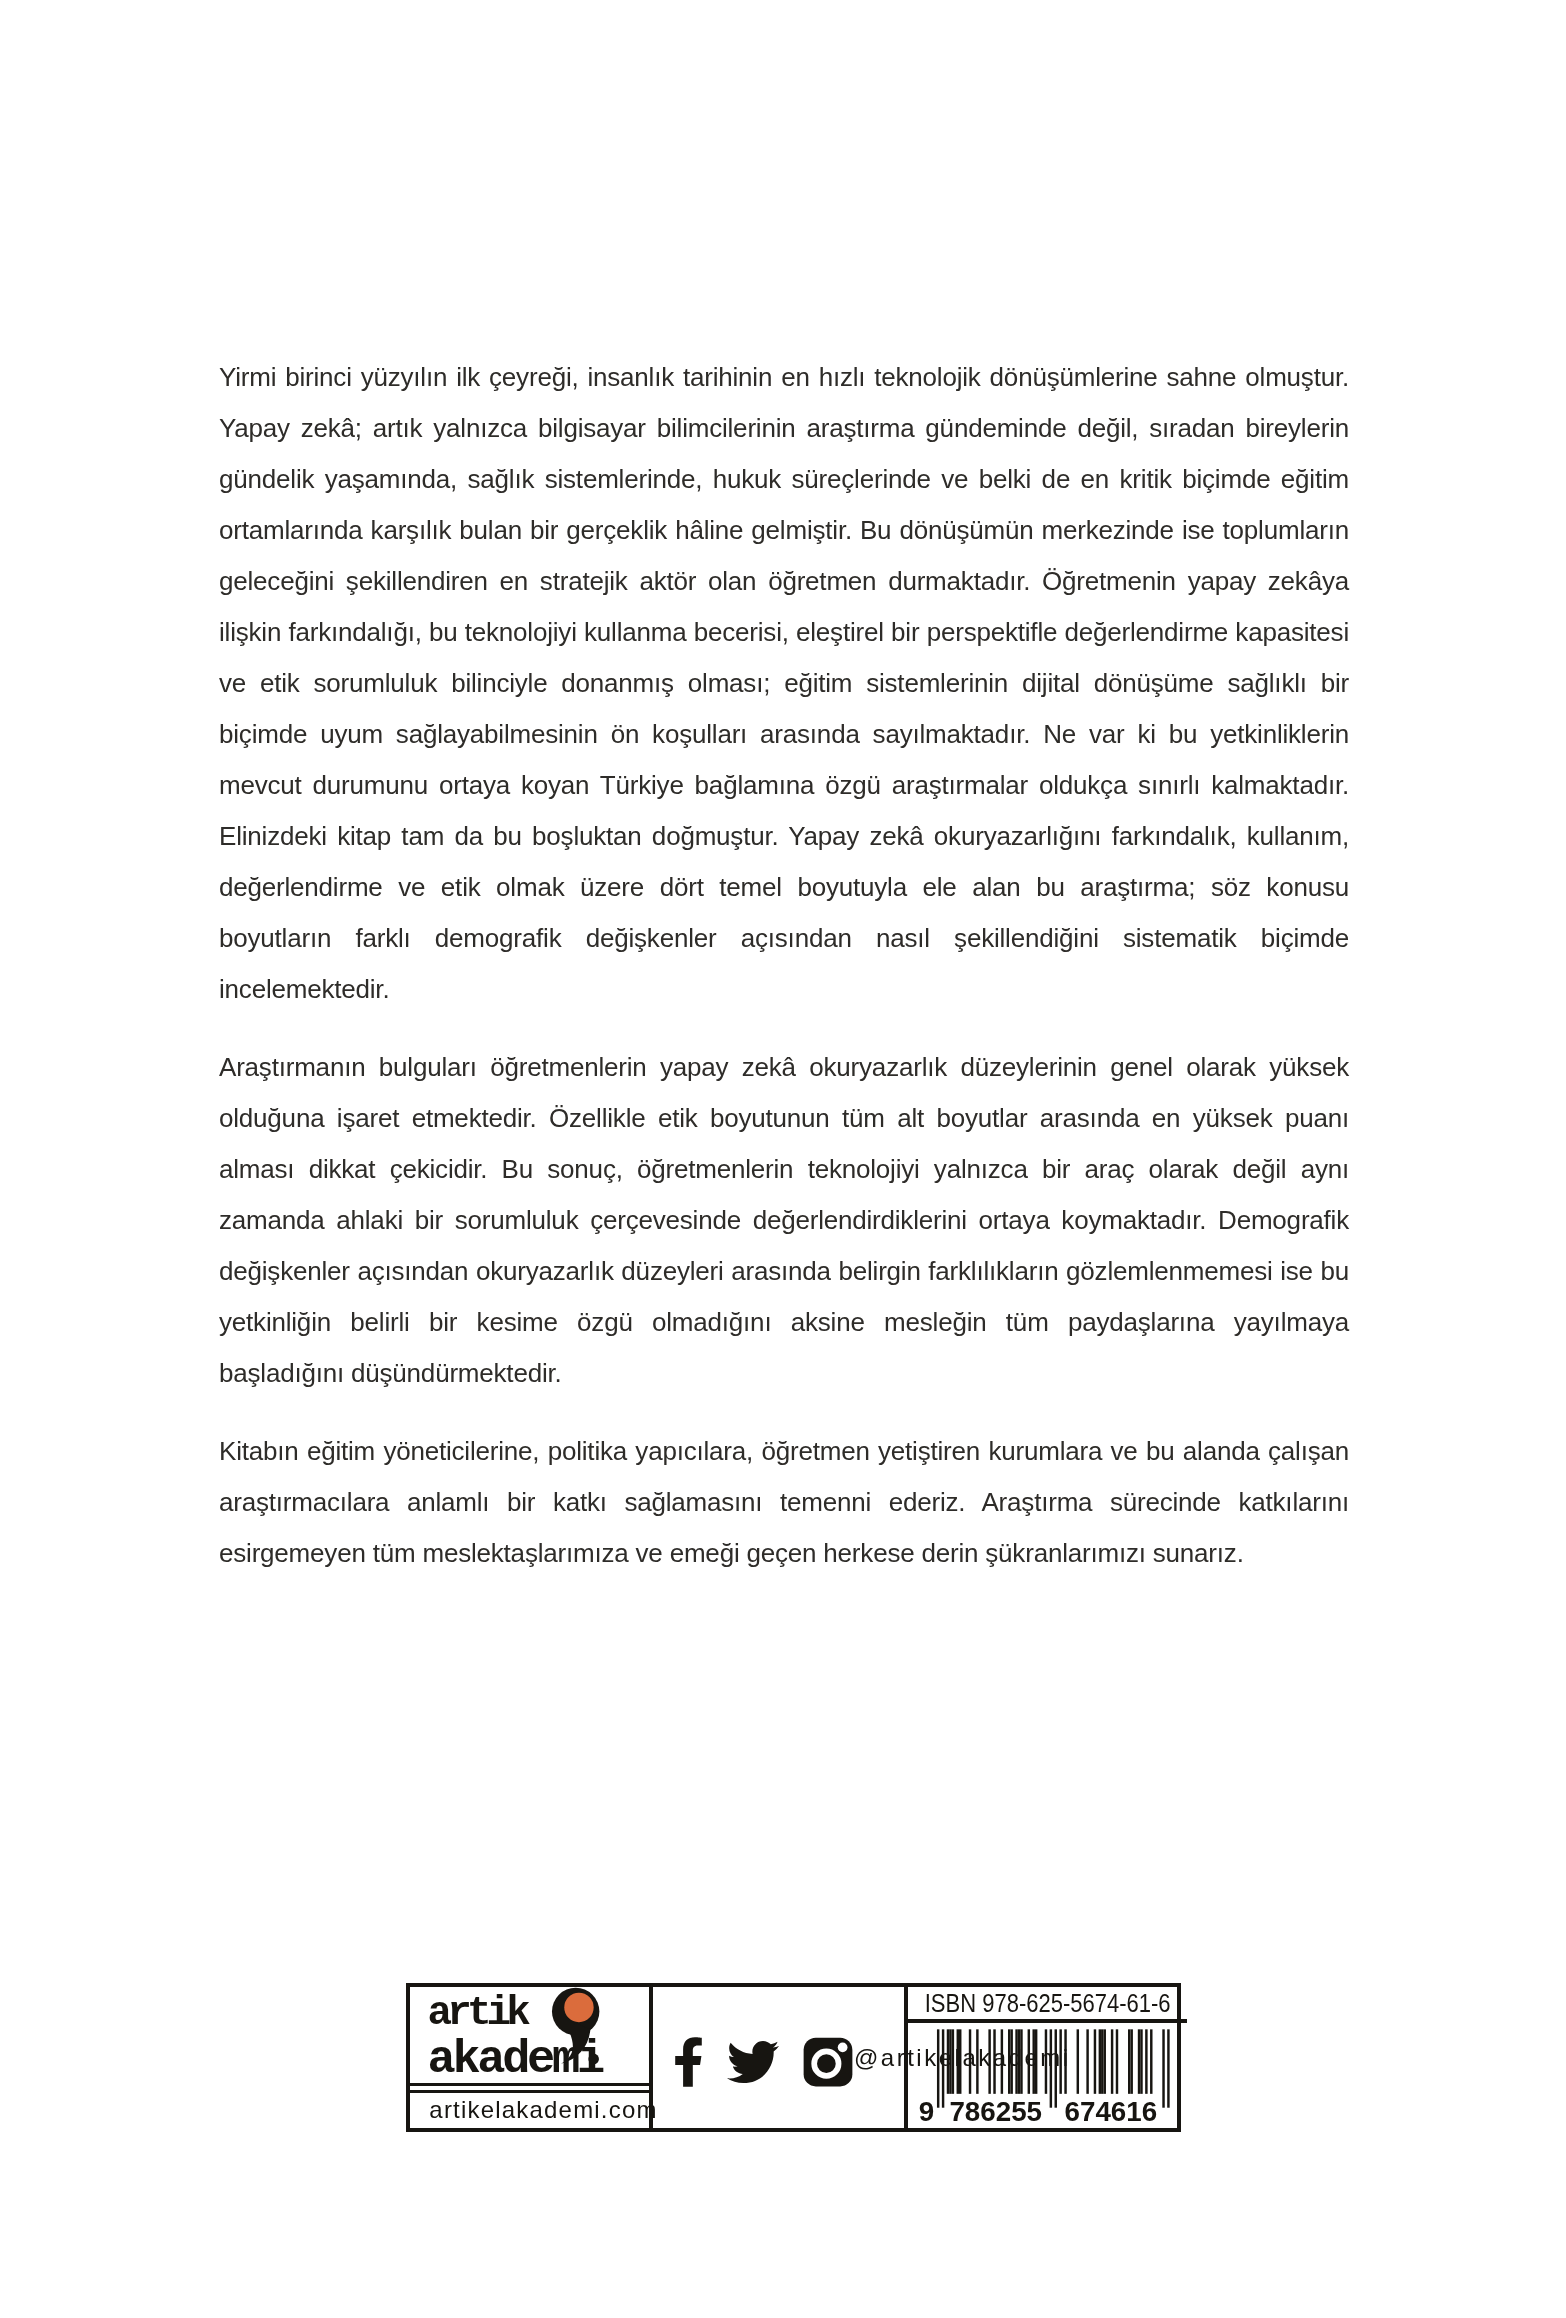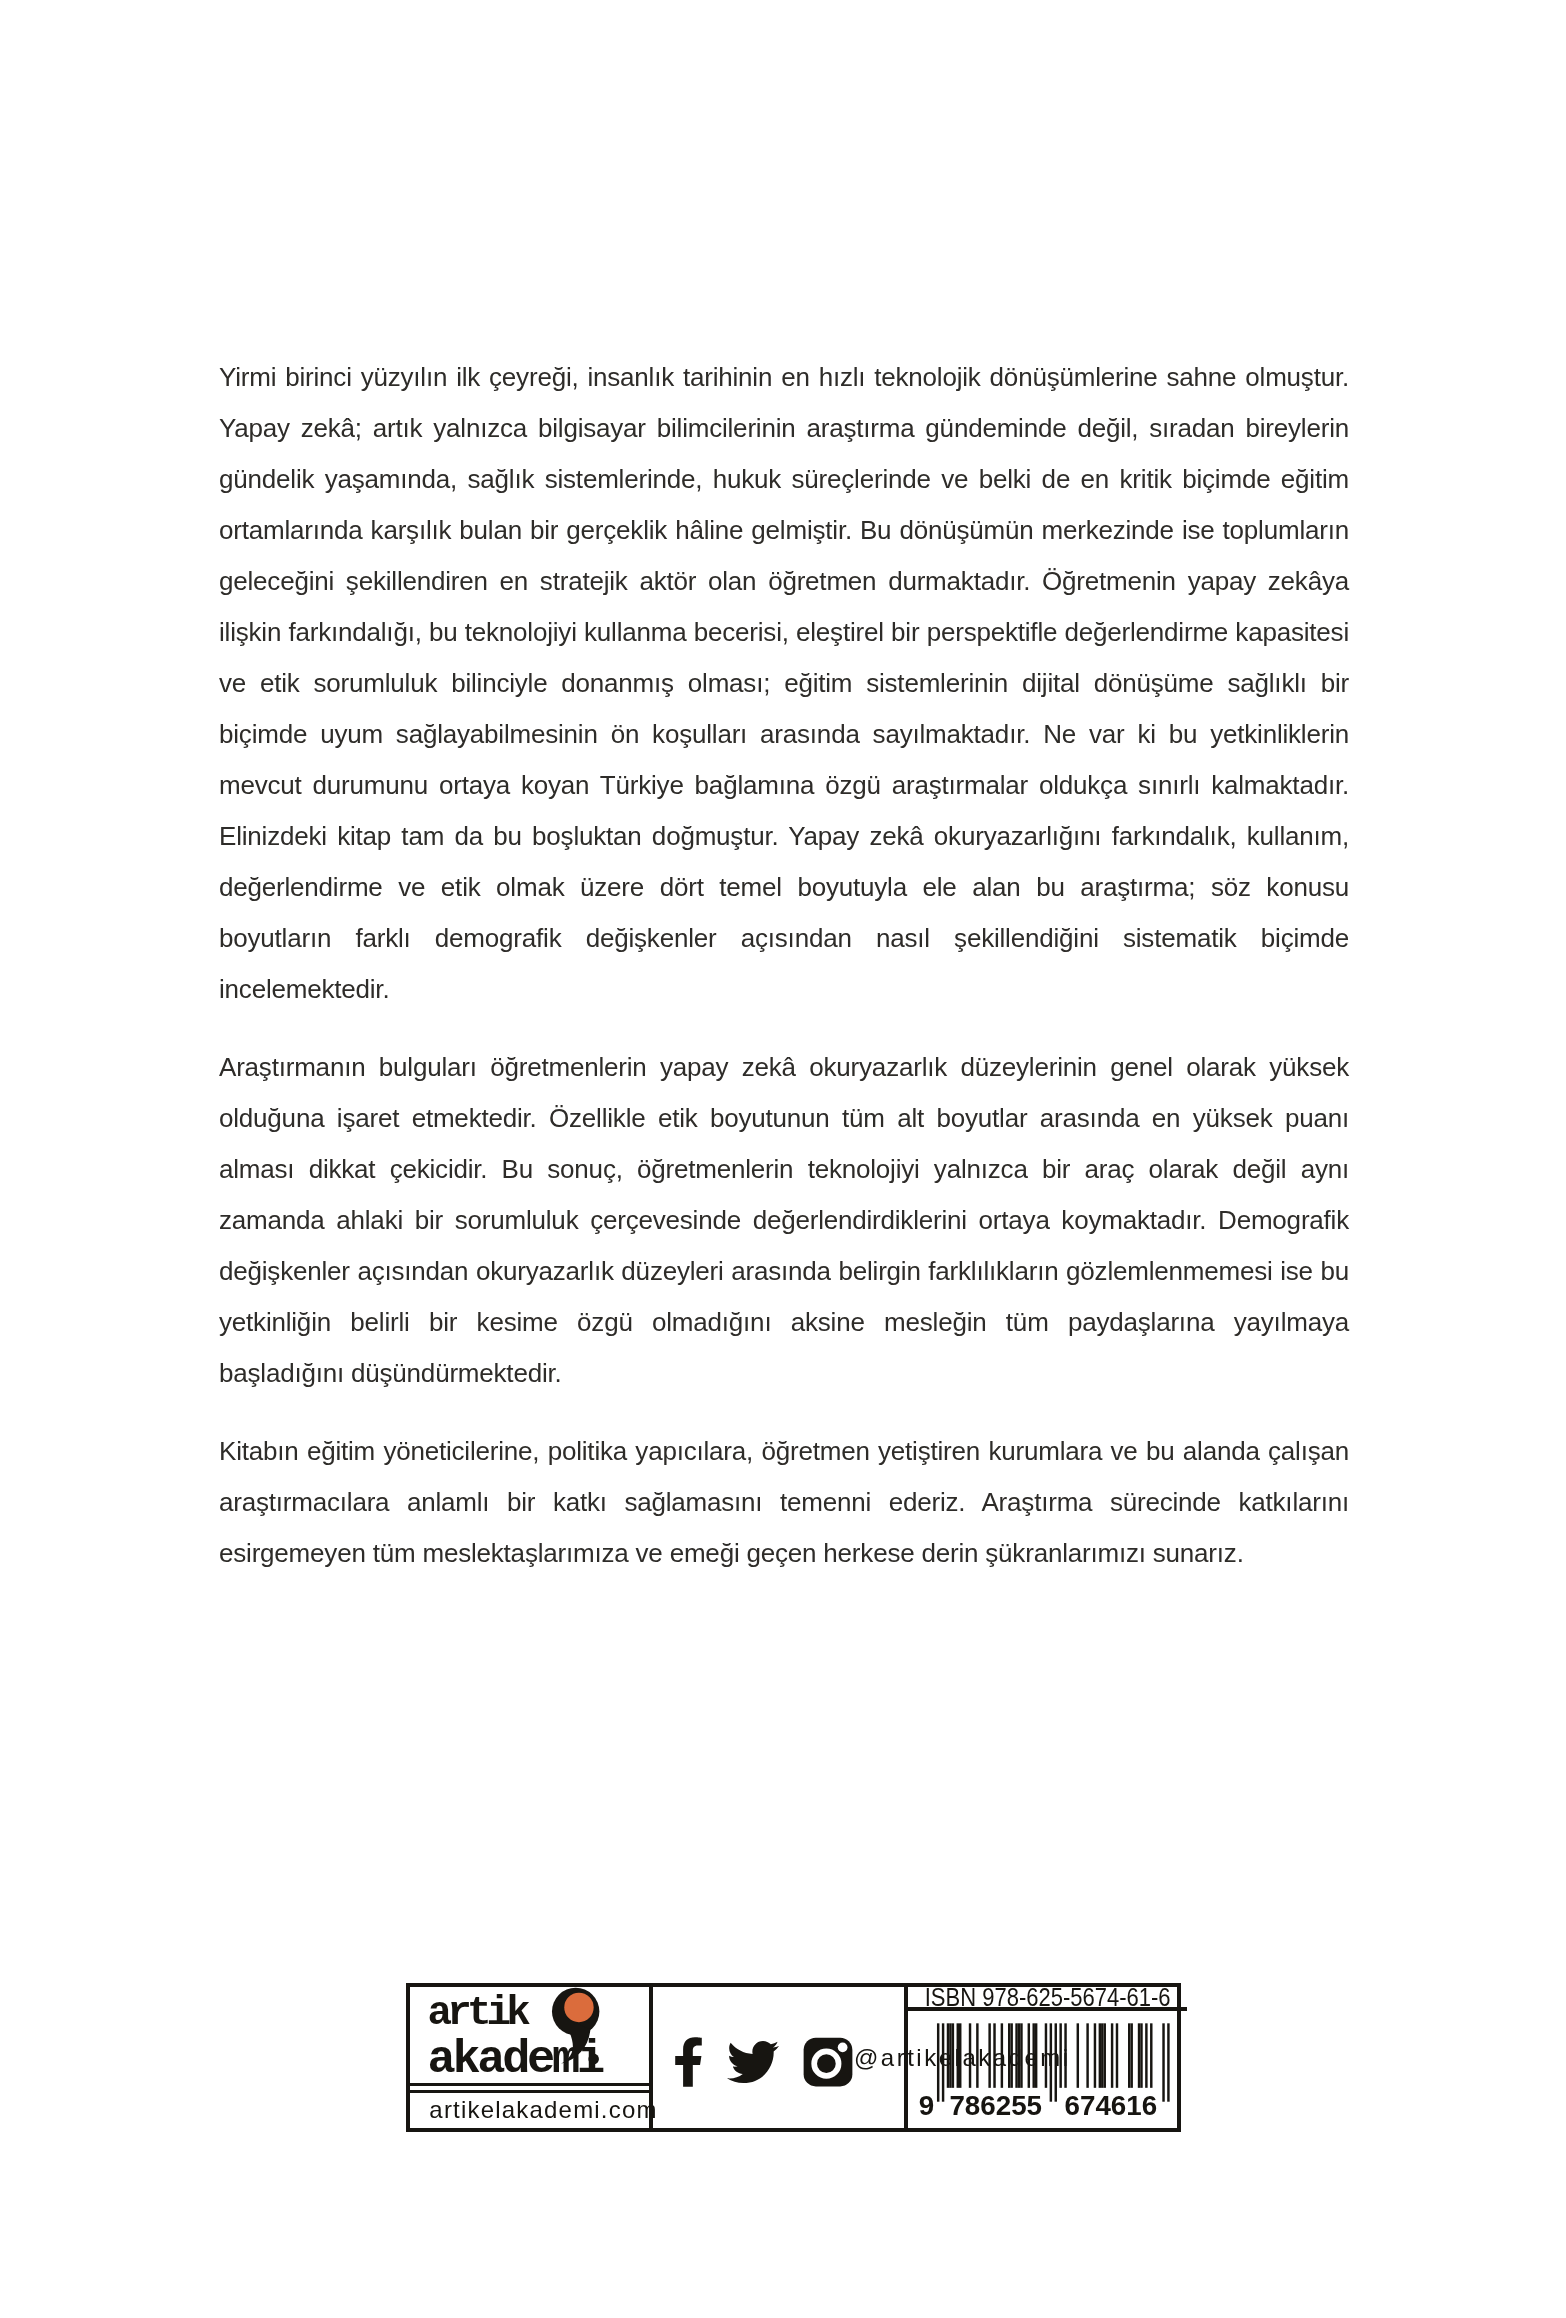--- a/index.html
+++ b/index.html
@@ -61,21 +61,21 @@
 
   
   .icons-row { display:flex; align-items:center; gap:18px; margin-top:6.5px; }
   .icon-fb  { width:31px; height:54px; }
   .icon-tw  { width:62px; height:52px; }
   .icon-ig  { width:52px; height:52px; }
   .handle { font-size:24px; letter-spacing:2.5px; color:#171511; }
 
   
   .isbn-strip {
-    height:24px; border-bottom:4.1px solid #171511;
+    height:36px; border-bottom:4.1px solid #171511;
     display:flex; align-items:center; justify-content:flex-start;
     overflow:hidden;
   }
   .isbn-strip span {
     display:inline-block;
     font-size:25px; font-weight:400; white-space:nowrap;
     transform:scaleX(0.88);
   }
   .barcode-wrap { flex:1; display:flex; align-items:center; justify-content:center; padding-top:3.3px; }
   .barcode-wrap svg { display:block; }

